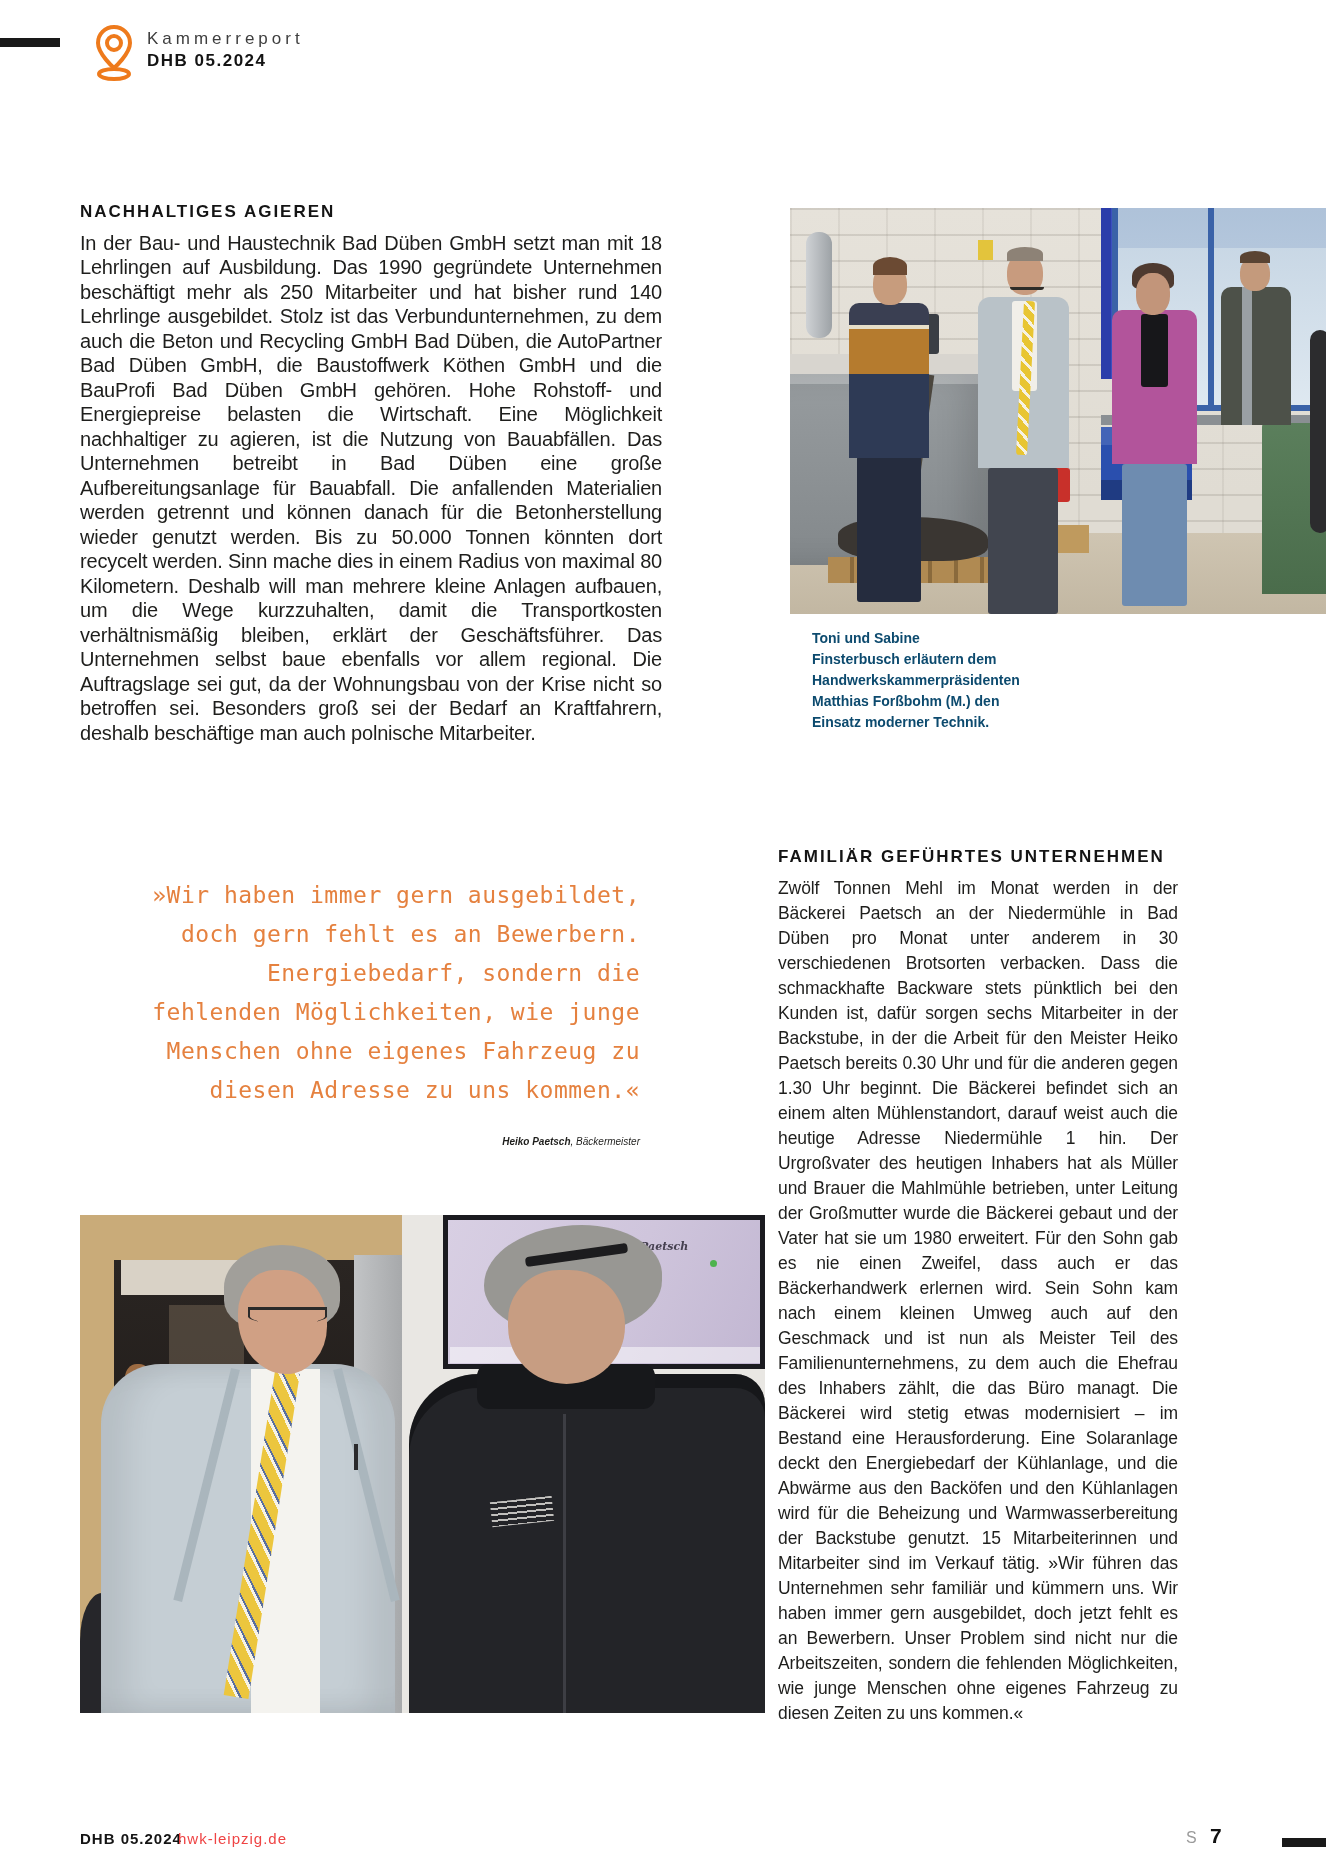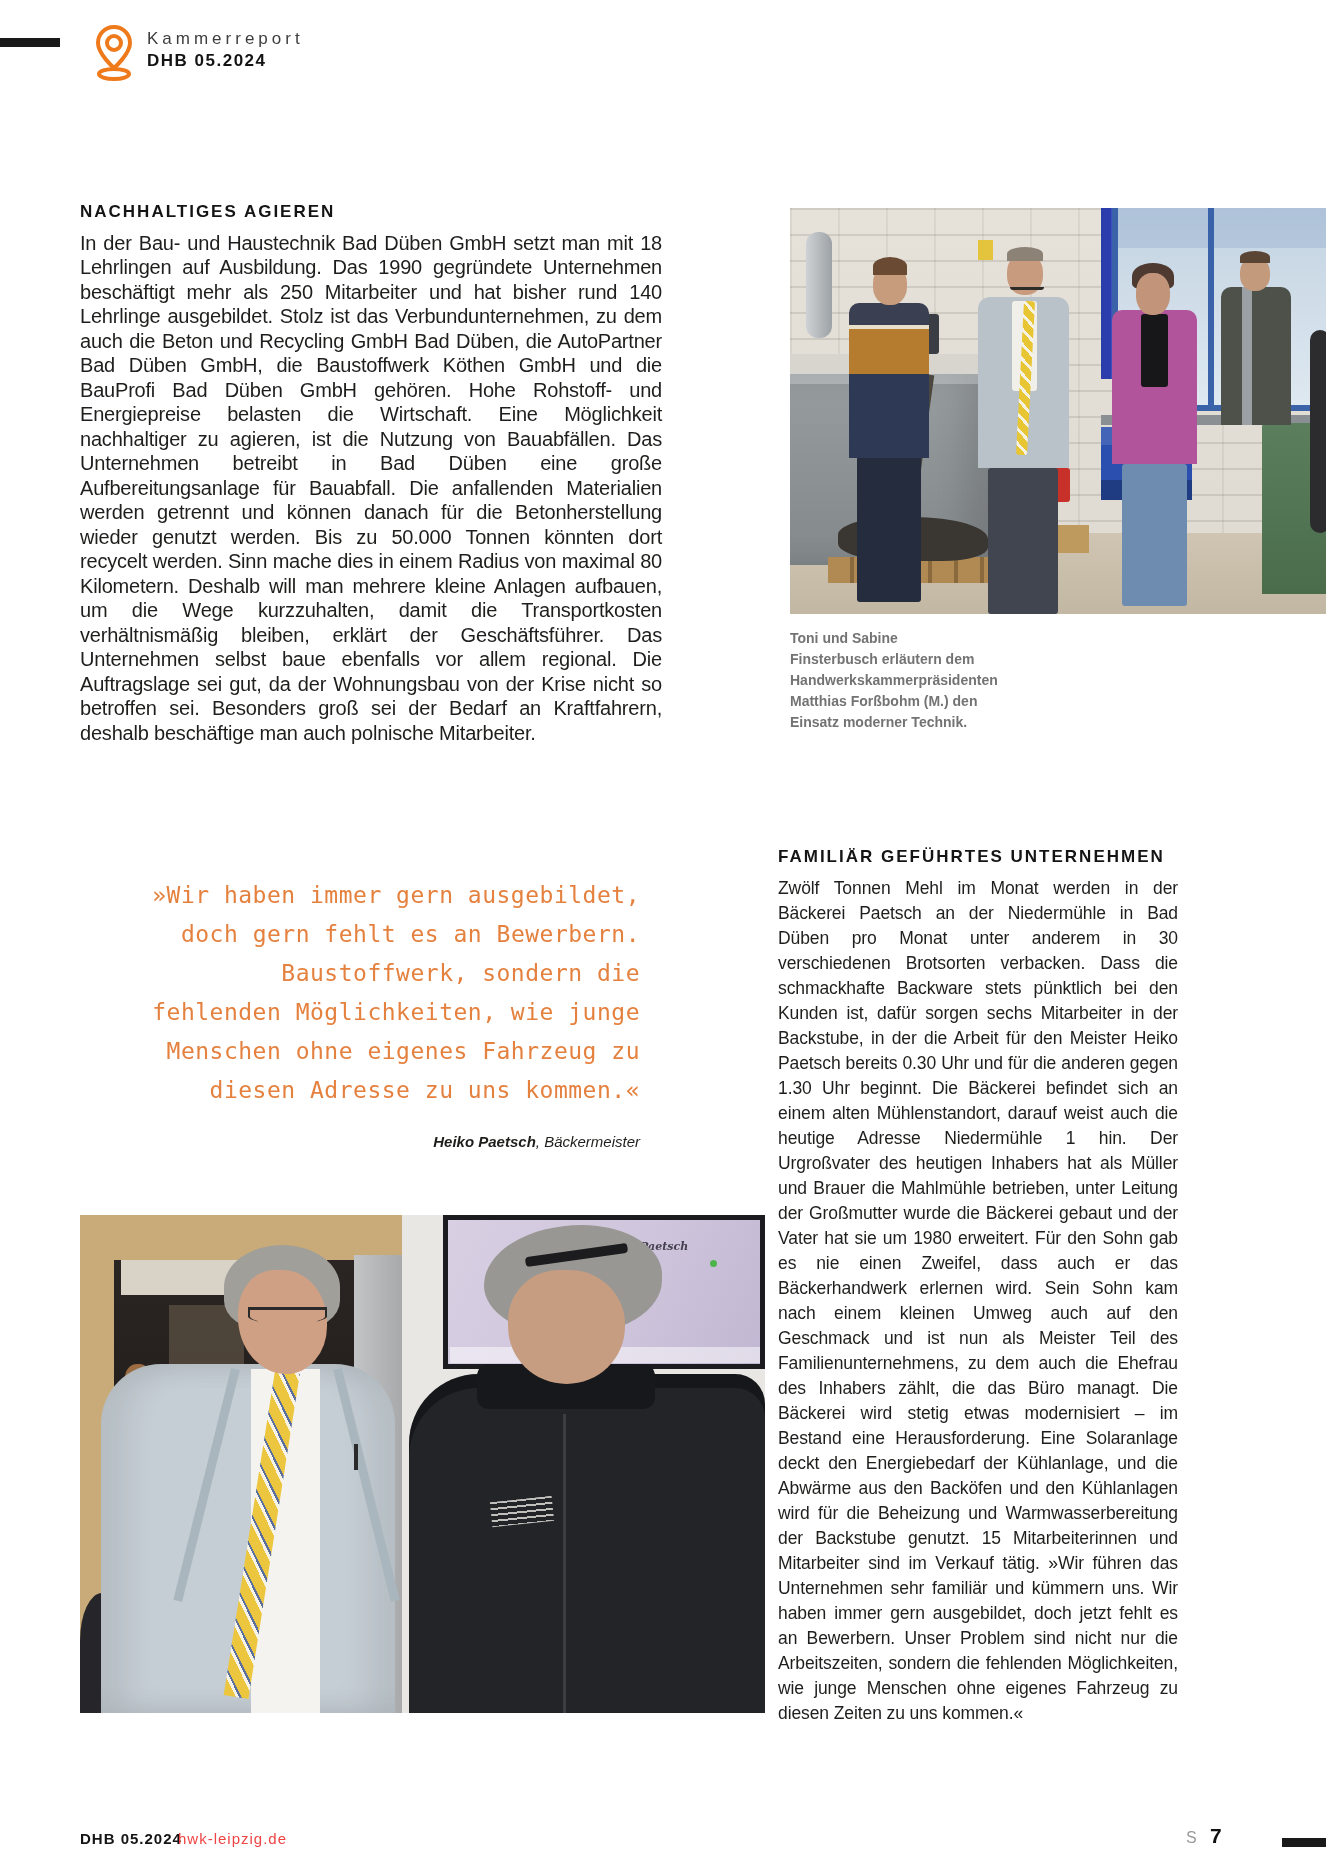--- a/index.html
+++ b/index.html
@@ -19,26 +19,26 @@
   .article .body{font-size:20px;letter-spacing:-0.2px;text-align:justify;color:#1e1e1c;}
   .left-article{left:80px;top:200px;width:582px;}
   .right-article{left:778px;top:845px;width:400px;}
   .right-article .body{font-size:17.5px;line-height:25px;letter-spacing:-0.1px;}
 
   
   .quote{left:80px;top:876px;width:560px;text-align:right;
          font-family:"DejaVu Sans Mono",monospace;font-size:23px;line-height:39px;
          letter-spacing:0.5px;color:#e5813f;}
   .quote-attribution{margin-top:12px;font-family:"Liberation Sans",sans-serif;
-         font-size:15px;font-style:italic;color:#1e1e1c;letter-spacing:0;}
+         font-size:10px;font-style:italic;color:#1e1e1c;letter-spacing:0;}
   .quote-attribution .name{font-weight:bold;}
 
   
-  .photo-caption{left:790px;top:628px;width:190px;font-size:14px;font-weight:bold;
-        line-height:21px;color:#737373;hyphens:auto;-webkit-hyphens:auto;}
+  .photo-caption{left:812px;top:628px;width:190px;font-size:14px;font-weight:bold;
+        line-height:21px;color:#0c4a6e;hyphens:auto;-webkit-hyphens:auto;}
 
   
   .footer-issue{left:80px;top:1830px;font-size:15px;font-weight:bold;letter-spacing:1px;color:#141414;}
   .footer-site{left:178px;top:1830px;font-size:15px;letter-spacing:1px;color:#ef4444;}
   .footer-page-prefix{left:1186px;top:1829px;font-size:16px;color:#9a9a9a;letter-spacing:1px;}
   .footer-page-number{left:1210px;top:1824px;font-size:21px;font-weight:bold;color:#111;}
   .bar-bottom{left:1282px;top:1838px;width:44px;height:9px;background:#191919;}
 
   
   .photo-top{left:790px;top:208px;width:536px;height:406px;overflow:hidden;
@@ -158,21 +158,21 @@
   <div class="abs issue-label">DHB 05.2024</div>
 
   <div class="abs article left-article">
     <h3>NACHHALTIGES AGIEREN</h3>
     <div class="body">In der Bau- und Haustechnik Bad Düben GmbH setzt man mit 18 Lehrlingen auf Ausbildung. Das 1990 gegründete Unternehmen beschäftigt mehr als 250 Mitarbeiter und hat bisher rund 140 Lehrlinge ausgebildet. Stolz ist das Verbundunternehmen, zu dem auch die Beton und Recycling GmbH Bad Düben, die AutoPartner Bad Düben GmbH, die Baustoffwerk Köthen GmbH und die BauProfi Bad Düben GmbH gehören. Hohe Rohstoff- und Energiepreise belasten die Wirtschaft. Eine Möglichkeit nachhaltiger zu agieren, ist die Nutzung von Bauabfällen. Das Unternehmen betreibt in Bad Düben eine große Aufbereitungsanlage für Bauabfall. Die anfallenden Materialien werden getrennt und können danach für die Betonherstellung wieder genutzt werden. Bis zu 50.000 Tonnen könnten dort recycelt werden. Sinn mache dies in einem Radius von maximal 80 Kilometern. Deshalb will man mehrere kleine Anlagen aufbauen, um die Wege kurzzuhalten, damit die Transportkosten verhältnismäßig bleiben, erklärt der Geschäftsführer. Das Unternehmen selbst baue ebenfalls vor allem regional. Die Auftragslage sei gut, da der Wohnungsbau von der Krise nicht so betroffen sei. Besonders groß sei der Bedarf an Kraftfahrern, deshalb beschäftige man auch polnische Mitarbeiter.</div>
   </div>
 
   <div class="abs quote">
     <div>»Wir haben immer gern ausgebildet,</div>
     <div>doch gern fehlt es an Bewerbern.</div>
-    <div>Baustoffwerk, sondern die</div>
+    <div>Energiebedarf, sondern die</div>
     <div>fehlenden Möglichkeiten, wie junge</div>
     <div>Menschen ohne eigenes Fahrzeug zu</div>
     <div>diesen Adresse zu uns kommen.«</div>
     <div class="quote-attribution">
       <span class="name">Heiko Paetsch</span><span>, </span><span>Bäckermeister</span>
     </div>
   </div>
 
   <div class="abs photo-top">
     <div class="abs tp-pipe"></div>

